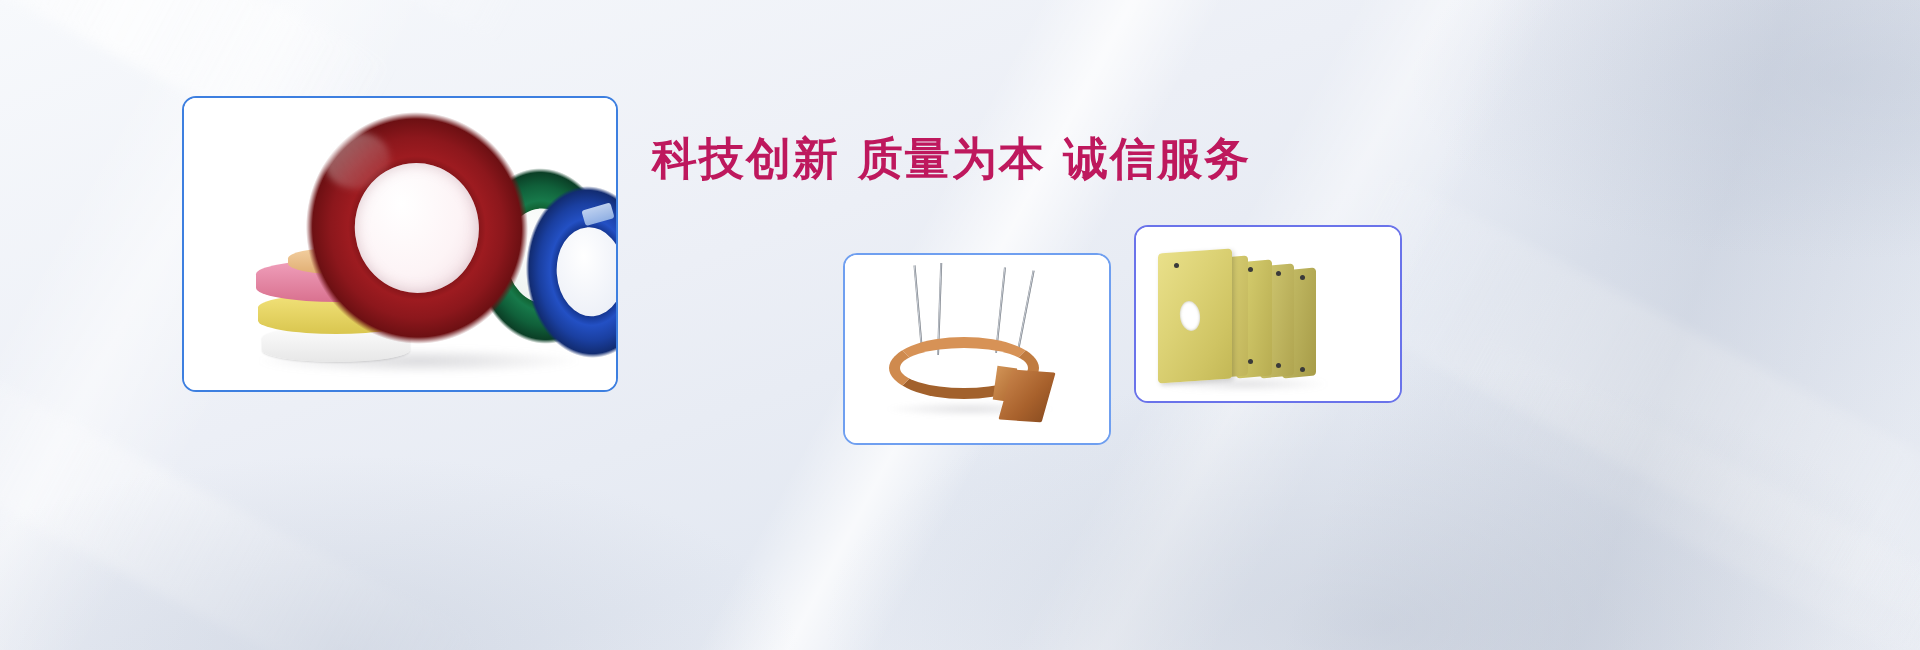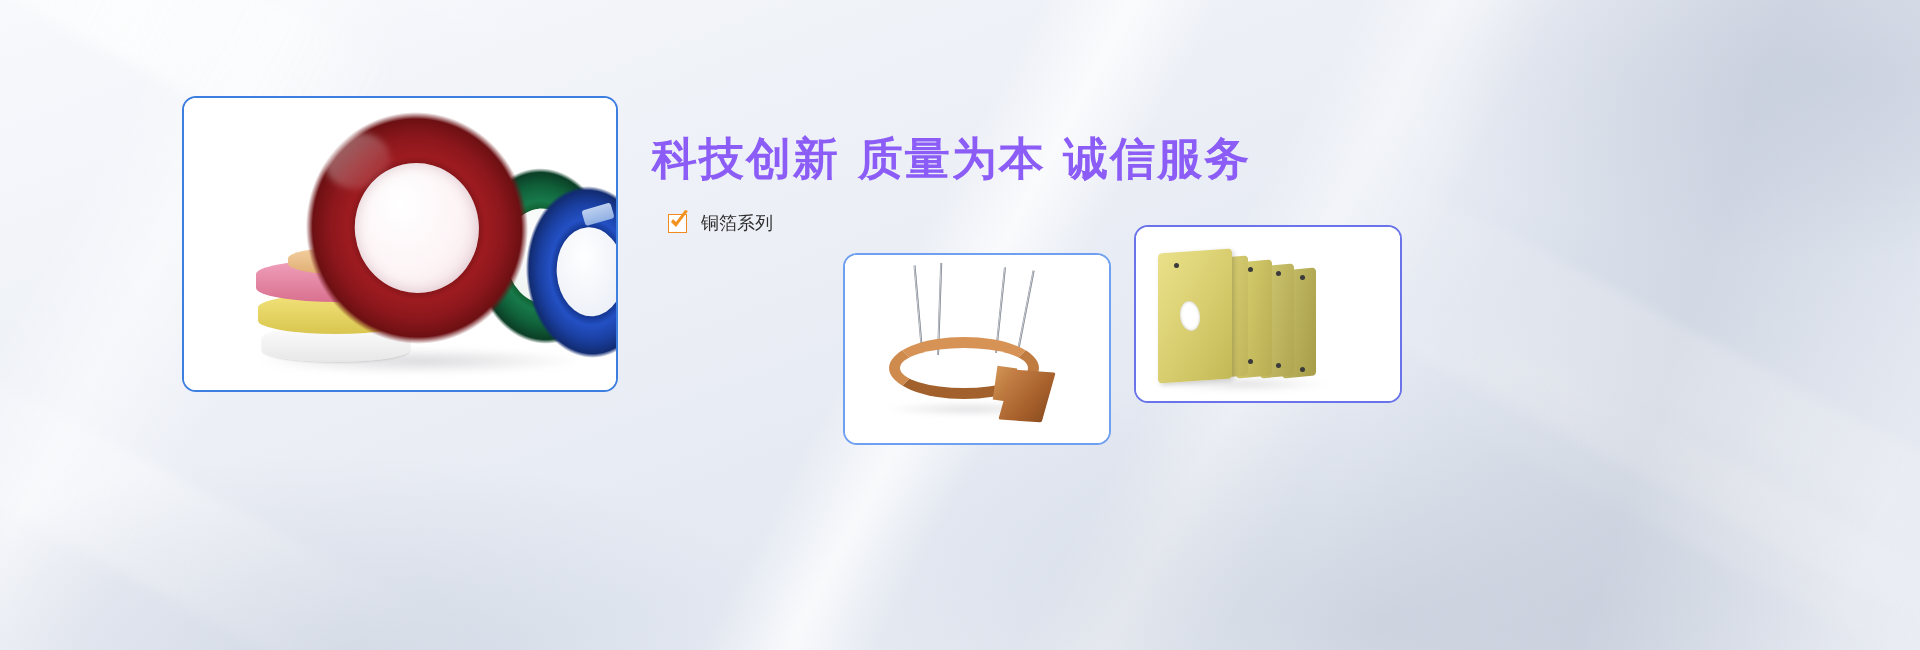--- a/index.html
+++ b/index.html
@@ -201,21 +201,21 @@
   .pcb-shadow{
     position:absolute; left:24px; top:150px; width:170px; height:14px;
     background:radial-gradient(ellipse at 50% 50%, rgba(120,120,130,.25), rgba(120,120,130,0) 70%);
     filter:blur(3px);
   }
 
   
   .headline{
     position:absolute; left:652px; top:129px;
     font-size:45px; font-weight:bold;
-    color:#8b5cf6;
+    color:#be185d;
     letter-spacing:2px;
     white-space:nowrap;
     font-family:"DejaVu Sans","Liberation Sans",sans-serif;
   }
   .feature-list{
     position:absolute; left:668px; top:205px;
     list-style:none;
   }
   .feature-item{
     display:flex; align-items:center;
@@ -290,21 +290,13 @@
     <div class="b-dot d4"></div>
     <div class="b-dot d5"></div>
     <div class="b-dot d6"></div>
     <div class="b-dot d7"></div>
   </div>
 </div>
 
 <div class="headline">科技创新  质量为本  诚信服务</div>
 
 <ul class="feature-list">
-  <li class="feature-item">
-    <span class="check-box">
-      <svg width="26" height="26" viewBox="0 0 26 26">
-          <path d="M5 14 L10 19 L22 3 L19 2 L10 14 L7 11 Z" fill="#f4921f"></path>
-        </svg>
-    </span>
-    <span class="feature-label">铜箔系列</span>
-  </li>
 </ul>
 
 </body></html>

